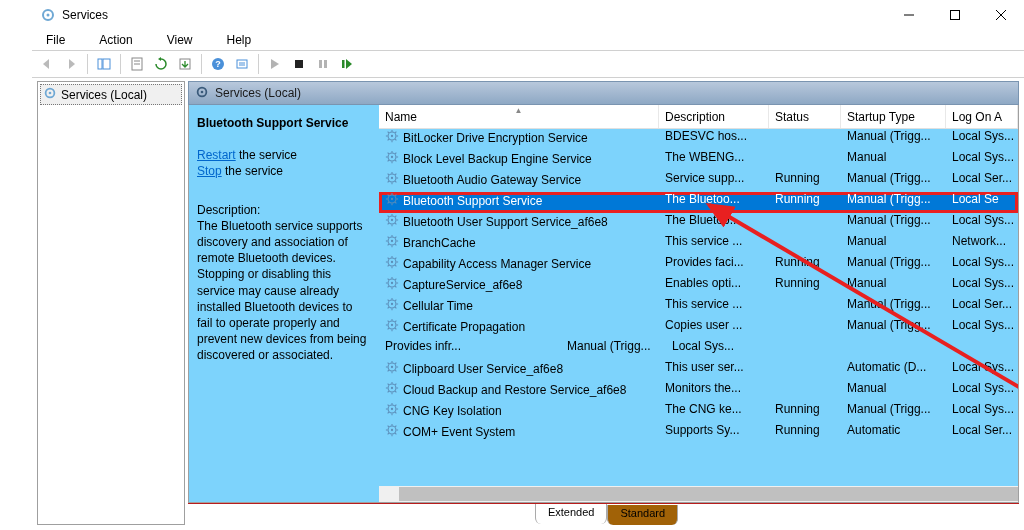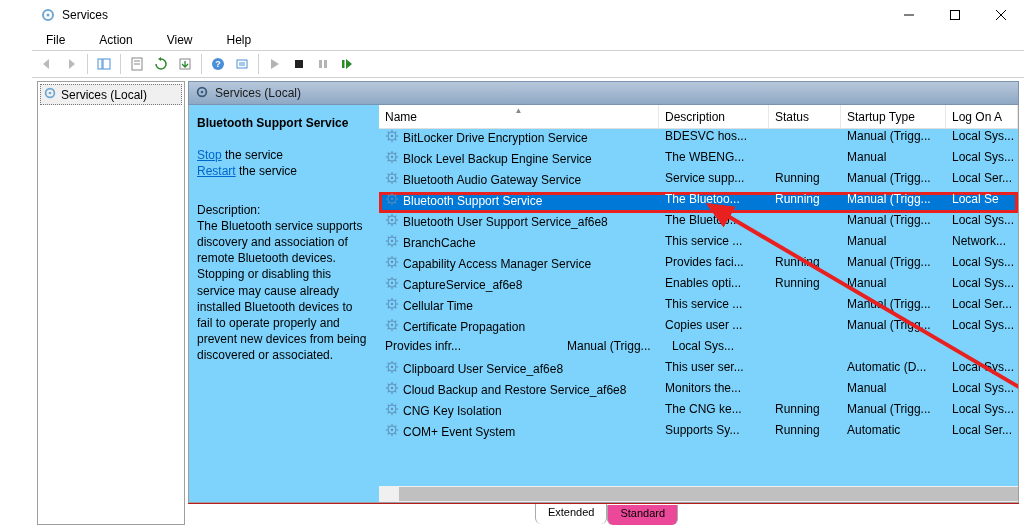--- a/index.html
+++ b/index.html
@@ -37,21 +37,21 @@
   .row .cell { padding: 0 6px; white-space: nowrap; overflow: hidden; text-overflow: ellipsis; display: flex; align-items: center; gap: 4px; }
   .row.selected { background: #0078d7; color: #fff; }
   .row.highlighted { box-shadow: inset 0 0 0 3px #e82020; }
   .c-name { width: 280px; }
   .c-desc { width: 110px; }
   .c-status { width: 72px; }
   .c-startup { width: 105px; }
   .c-logon { width: 72px; }
   .gear-icon { width: 14px; height: 14px; flex-shrink: 0; }
   .tabs-strip { height: 22px; display: flex; align-items: flex-end; padding: 0 0 0 6px; background: #fff; border-top: 1px solid #b91c1c; justify-content: center; }
-  .tab { height: 20px; padding: 2px 12px 0 12px; border-left: 1px solid #aaa; border-right: 1px solid #aaa; border-bottom: 0; background: #ec4899; font-size: 11px; position: relative; border-radius: 0 0 6px 6px; }
+  .tab { height: 20px; padding: 2px 12px 0 12px; border-left: 1px solid #aaa; border-right: 1px solid #aaa; border-bottom: 0; background: #a16207; font-size: 11px; position: relative; border-radius: 0 0 6px 6px; }
   .tab.active { background: #fff; border-top: 0; top: -1px; }
   .hscroll { position: absolute; bottom: 0; left: 0; right: 0; height: 16px; background: #f0f0f0; display: flex; align-items: center; }
   .hscroll .thumb { height: 14px; background: #c0c0c0; margin-left: 20px; width: 640px; }
   .arrow-annotation { position: absolute; pointer-events: none; z-index: 50; }
 </style>
 </head>
 <body>
 
 <div class="window">
 
@@ -184,22 +184,22 @@
               <circle cx="8" cy="8" r="5" fill="none" stroke="#3a5a7a" stroke-width="2"></circle>
               <circle cx="8" cy="8" r="1.5" fill="#3a5a7a"></circle>
             </svg></span>
         <span>Services (Local)</span>
       </div>
 
       <div class="content-body">
         <div class="detail-pane">
           <div class="svc-name">Bluetooth Support Service</div>
           <div class="actions">
+            <div><span class="link">Restart</span><span> the service</span></div>
             <div><span class="link">Stop</span><span> the service</span></div>
-            <div><span class="link">Restart</span><span> the service</span></div>
           </div>
           <div class="desc-label">Description:</div>
           <div>The Bluetooth service supports discovery and association of remote Bluetooth devices. Stopping or disabling this service may cause already installed Bluetooth devices to fail to operate properly and prevent new devices from being discovered or associated.</div>
         </div>
 
         <div class="list-pane">
           <div class="col-headers">
             <div class="ch c-name sorted">Name</div>
             <div class="ch c-desc">Description</div>
             <div class="ch c-status">Status</div>

